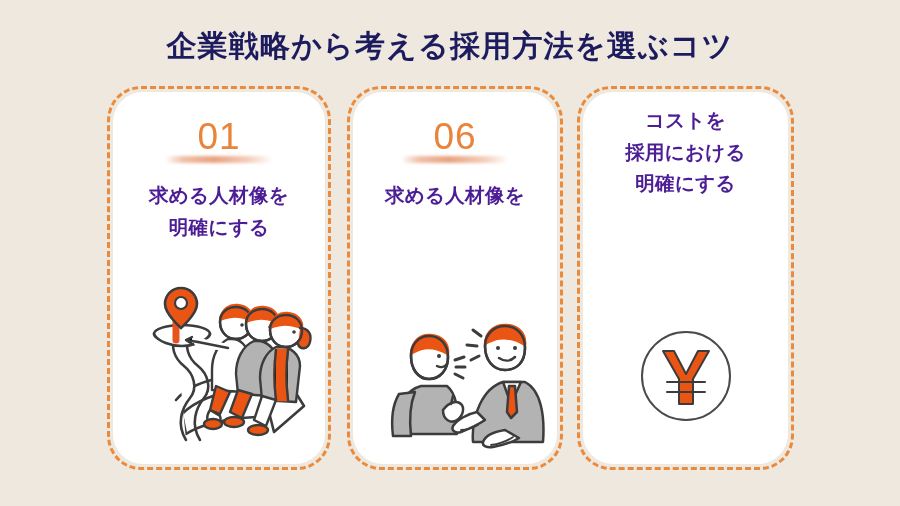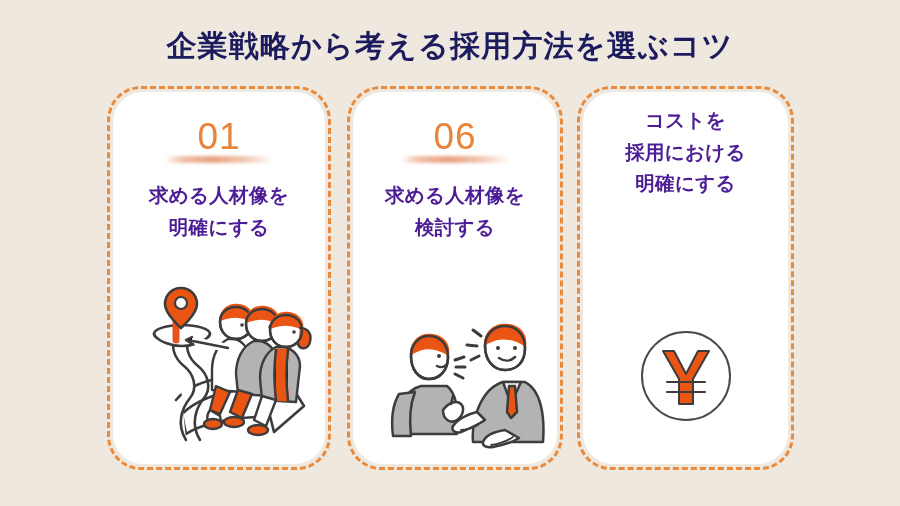--- a/index.html
+++ b/index.html
@@ -213,21 +213,20 @@
     <div class="card-inner"></div>
     <div class="card-content">
 
       <div class="num-wrap">
         <span class="num-swash"></span>
         <span class="card-number">06</span>
       </div>
 
       <div class="card-heading">
         <div>求める人材像を</div>
-        <div>検討する</div>
       </div>
 
       <div class="illus" id="illus-2">
         <svg width="180" height="140" viewBox="0 0 180 140" aria-hidden="true">
           <g stroke="#3c3c3c" stroke-width="2.5" stroke-linecap="round" stroke-linejoin="round">
 
             <path d="M30 118 C30 92 40 74 56 70 L82 70 C92 78 94 96 92 118 Z" fill="#b3b3b3"></path>
             <path d="M34 78 C28 88 26 104 28 120 L46 120 C44 102 46 86 50 76 Z" fill="#b3b3b3"></path>
             <path d="M46 40 C46 28 54 20 64 20 C75 20 83 28 83 41 C83 54 75 63 64 63 C53 63 46 53 46 40 Z" fill="#ffffff"></path>
             <path d="M46 38 C47 24 56 18 66 19 C78 20 84 28 83 38 C76 34 66 30 56 33 C50 35 47 37 46 38 Z" fill="#ea5514" stroke="#ea5514"></path>

